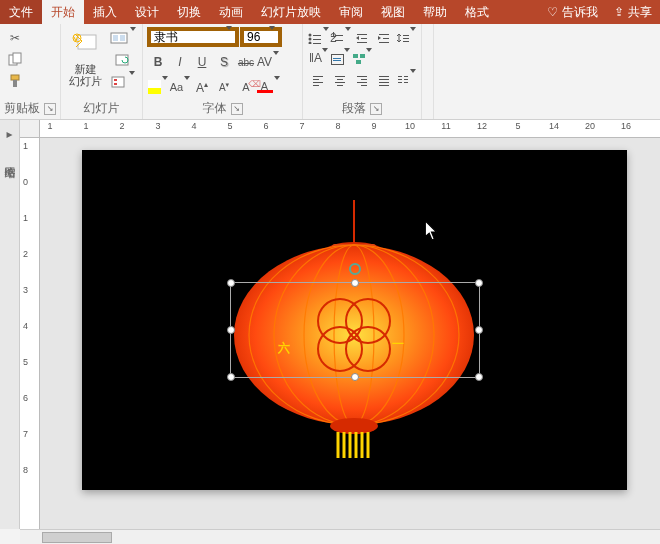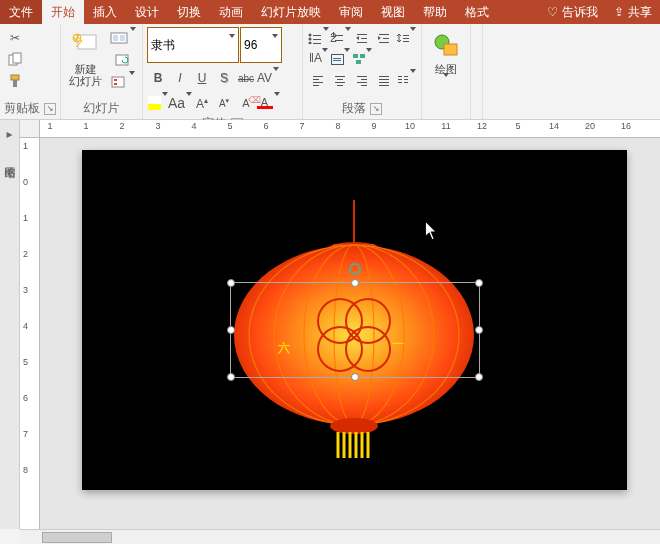--- a/index.html
+++ b/index.html
@@ -19,21 +19,21 @@
 .dialog-launcher { width: 12px; height: 12px; border: 1px solid #aaa; display: inline-flex; align-items: center; justify-content: center; font-size: 8px; color: #666; cursor: pointer; }
 
 .big-btn { display: flex; flex-direction: column; align-items: center; padding: 2px 4px; cursor: pointer; }
 .big-btn .ic { width: 32px; height: 32px; display: flex; align-items: center; justify-content: center; margin-bottom: 2px; }
 .big-btn .lb { font-size: 11px; text-align: center; color: #444; line-height: 12px; }
 .small-col { display: flex; flex-direction: column; gap: 4px; padding: 2px 1px; }
 .sm { width: 20px; height: 18px; display: flex; align-items: center; justify-content: center; cursor: pointer; color: #555; }
 .sm-wide { width: 28px; }
 .row-btns { display: flex; gap: 1px; }
 
-.font-select, .size-select { height: 36px; border: 1px solid #a16207; background: #fff; display: flex; align-items: center; padding: 0 3px; font-size: 11px; }
+.font-select, .size-select { height: 20px; border: 4px solid #a16207; background: #fff; display: flex; align-items: center; padding: 0 3px; font-size: 11px; }
 .font-select { width: 92px; justify-content: space-between; }
 .size-select { width: 42px; justify-content: space-between; }
 .dd-arrow::after { content: ""; border-left: 3px solid transparent; border-right: 3px solid transparent; border-top: 4px solid #555; }
 
 .fmt { width: 22px; height: 20px; display: flex; align-items: center; justify-content: center; cursor: pointer; border: 1px solid transparent; color: #555; }
 .fmt b { font-weight: bold; } .fmt i { font-style: italic; } .fmt u { text-decoration: underline; } .fmt s { text-shadow: 1px 1px 1px #999; }
 .fmt-row { display: flex; gap: 0px; margin-top: 3px; align-items: center; }
 .color-bar { width: 16px; height: 3px; display: block; margin-top: -1px; }
 
 .para-ic { width: 22px; height: 18px; display: flex; align-items: center; justify-content: center; cursor: pointer; color: #555; position: relative; }
@@ -197,21 +197,21 @@
             <span style="font-size:12px">AV</span>
             <span class="dd-arrow" style="margin-left:1px"></span>
           </div>
       </div>
       <div class="fmt-row">
         <div class="fmt">
             <span class="highlight-pen"></span>
             <span class="dd-arrow" style="margin-left:1px"></span>
           </div>
         <div class="fmt">
-            <span style="font-size:14px">Aa</span>
+            <span style="font-size:11px">Aa</span>
             <span class="dd-arrow" style="margin-left:1px"></span>
           </div>
         <div class="fmt">
             <span style="font-size:12px">A<sup style="font-size:8px">▴</sup></span>
           </div>
         <div class="fmt">
             <span style="font-size:10px">A<sup style="font-size:7px">▾</sup></span>
           </div>
         <div class="fmt">
             <span style="font-size:11px;position:relative">A<span style="position:absolute;left:6px;top:-2px;color:#d77;font-size:9px">⌫</span></span>
@@ -349,35 +349,20 @@
             <span class="dd-arrow"></span>
           </div>
       </div>
     </div>
     <div class="group-label">
         <span>段落</span>
         <span class="dialog-launcher">↘</span>
       </div>
   </div>
 
-  <div class="group">
-    <div class="group-body">
-      <div class="big-btn">
-        <div class="ic">
-            <svg width="28" height="26">
-              <circle cx="10" cy="10" r="7" fill="#7c4" stroke="#482"></circle>
-              <rect x="12" y="12" width="13" height="11" fill="#fb4" stroke="#c82"></rect>
-            </svg>
-          </div>
-        <div class="lb">绘图</div>
-        <div class="dd-arrow" style="margin-top:2px"></div>
-      </div>
-    </div>
-    <div class="group-label">&nbsp;</div>
-  </div>
 
   <div class="group">
     <div class="group-label">&nbsp;</div>
   </div>
 
 </div>
 
 <div class="stage-wrap">
   <div class="outline-tab">
     <div class="outtoggle">

